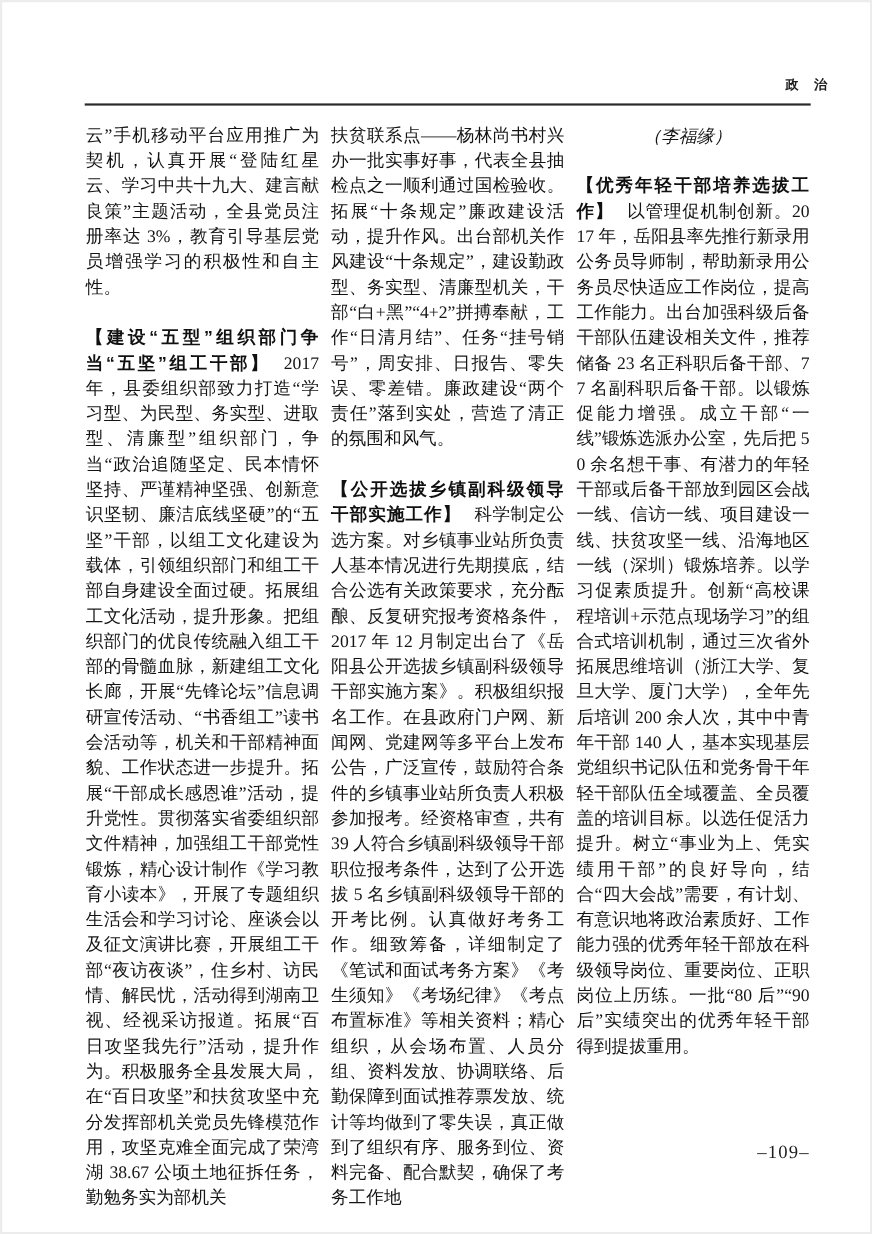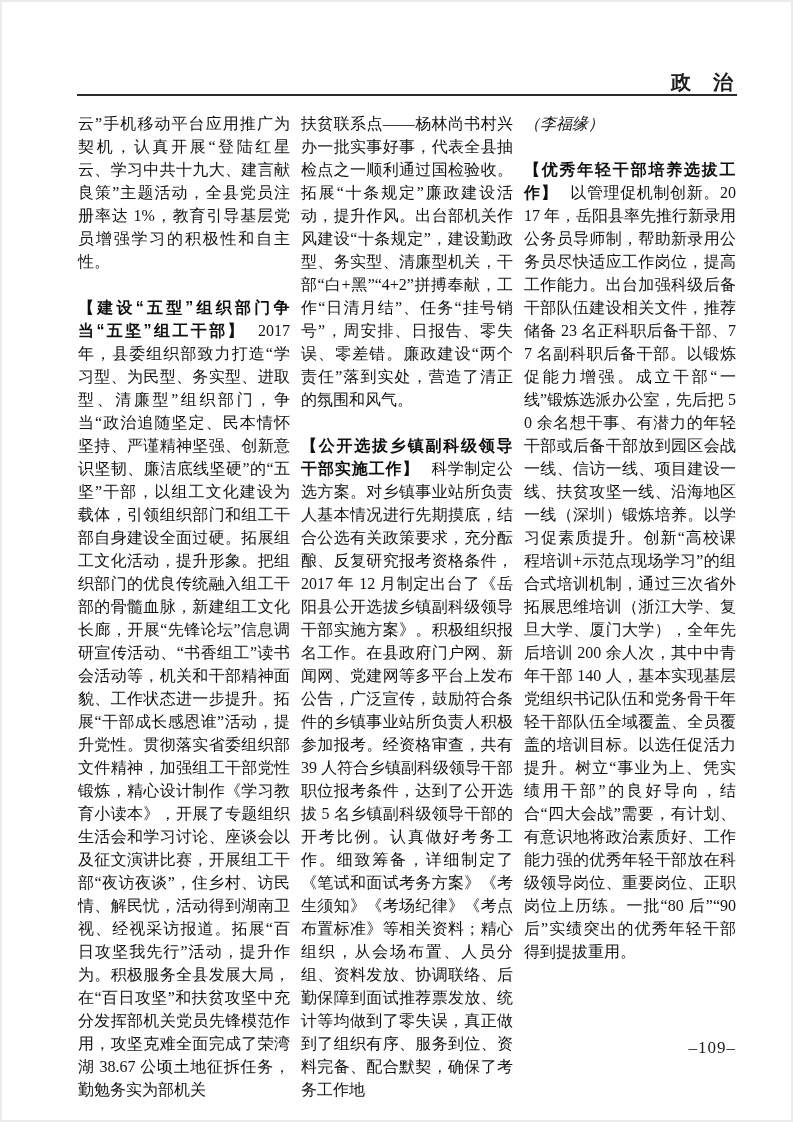--- a/index.html
+++ b/index.html
@@ -10,24 +10,24 @@
     font-family: "Liberation Serif", "DejaVu Serif", serif;
     color: #141414;
     overflow: hidden;
   }
   .page {
     position: absolute; inset: 0;
     box-shadow: inset 0 0 0 2px #ececec;
   }
   .section-label {
     position: absolute;
-    top: 69px; right: 59px;
+    top: 69px; right: 40px;
     font-family: Liberation Serif, serif;
     font-weight: bold;
-    font-size: 20px;
+    font-size: 12px;
     letter-spacing: 1px;
     color: #1c1c1c;
   }
   .header-rule {
     position: absolute;
     top: 94px; left: 77px;
     width: 660px; height: 2px;
     background: #2b2b2b;
   }
   .columns {
@@ -52,21 +52,21 @@
     font-family: "Liberation Sans", "DejaVu Sans", sans-serif;
     font-weight: bold;
     letter-spacing: 0.5px;
     margin-right: 0.75em;
     color: #101010;
   }
   .byline {
     margin: 0;
     font-size: 16px;
     line-height: 23px;
-    text-align: left;
+    text-align: center;
     padding-right: 10px;
     font-style: italic;
     font-family: "DejaVu Serif", "Liberation Serif", serif;
   }
   .page-number {
     position: absolute;
     top: 1038px; right: 57px;
     font-size: 17px;
     letter-spacing: 1px;
     color: #1c1c1c;
@@ -74,21 +74,21 @@
 </style>
 </head>
 <body>
 
 <div class="page">
   <span class="section-label">政　治</span>
   <div class="header-rule"></div>
 
   <div class="columns" id="columns">
       <div class="column">
-        <p class="para cont">云”手机移动平台应用推广为契机，认真开展“登陆红星云、学习中共十九大、建言献良策”主题活动，全县党员注册率达 1%，教育引导基层党员增强学习的积极性和自主性。</p>
+        <p class="para cont">云”手机移动平台应用推广为契机，认真开展“登陆红星云、学习中共十九大、建言献良策”主题活动，全县党员注册率达 3%，教育引导基层党员增强学习的积极性和自主性。</p>
         <p class="para entry"><span class="entry-heading">【建设“五型”组织部门争当“五坚”组工干部】</span><span class="entry-body">2017 年，县委组织部致力打造“学习型、为民型、务实型、进取型、清廉型”组织部门，争当“政治追随坚定、民本情怀坚持、严谨精神坚强、创新意识坚韧、廉洁底线坚硬”的“五坚”干部，以组工文化建设为载体，引领组织部门和组工干部自身建设全面过硬。拓展组工文化活动，提升形象。把组织部门的优良传统融入组工干部的骨髓血脉，新建组工文化长廊，开展“先锋论坛”信息调研宣传活动、“书香组工”读书会活动等，机关和干部精神面貌、工作状态进一步提升。拓展“干部成长感恩谁”活动，提升党性。贯彻落实省委组织部文件精神，加强组工干部党性锻炼，精心设计制作《学习教育小读本》，开展了专题组织生活会和学习讨论、座谈会以及征文演讲比赛，开展组工干部“夜访夜谈”，住乡村、访民情、解民忧，活动得到湖南卫视、经视采访报道。拓展“百日攻坚我先行”活动，提升作为。积极服务全县发展大局，在“百日攻坚”和扶贫攻坚中充分发挥部机关党员先锋模范作用，攻坚克难全面完成了荣湾湖 38.67 公顷土地征拆任务，勤勉务实为部机关</span></p>
       </div>
       <div class="column">
         <p class="para cont">扶贫联系点——杨林尚书村兴办一批实事好事，代表全县抽检点之一顺利通过国检验收。拓展“十条规定”廉政建设活动，提升作风。出台部机关作风建设“十条规定”，建设勤政型、务实型、清廉型机关，干部“白+黑”“4+2”拼搏奉献，工作“日清月结”、任务“挂号销号”，周安排、日报告、零失误、零差错。廉政建设“两个责任”落到实处，营造了清正的氛围和风气。</p>
         <p class="para entry"><span class="entry-heading">【公开选拔乡镇副科级领导干部实施工作】</span><span class="entry-body">科学制定公选方案。对乡镇事业站所负责人基本情况进行先期摸底，结合公选有关政策要求，充分酝酿、反复研究报考资格条件，2017 年 12 月制定出台了《岳阳县公开选拔乡镇副科级领导干部实施方案》。积极组织报名工作。在县政府门户网、新闻网、党建网等多平台上发布公告，广泛宣传，鼓励符合条件的乡镇事业站所负责人积极参加报考。经资格审查，共有 39 人符合乡镇副科级领导干部职位报考条件，达到了公开选拔 5 名乡镇副科级领导干部的开考比例。认真做好考务工作。细致筹备，详细制定了《笔试和面试考务方案》《考生须知》《考场纪律》《考点布置标准》等相关资料；精心组织，从会场布置、人员分组、资料发放、协调联络、后勤保障到面试推荐票发放、统计等均做到了零失误，真正做到了组织有序、服务到位、资料完备、配合默契，确保了考务工作地</span></p>
       </div>
       <div class="column">
         <p class="byline"><span>（李福缘）</span></p>
         <p class="para entry"><span class="entry-heading">【优秀年轻干部培养选拔工作】</span><span class="entry-body">以管理促机制创新。2017 年，岳阳县率先推行新录用公务员导师制，帮助新录用公务员尽快适应工作岗位，提高工作能力。出台加强科级后备干部队伍建设相关文件，推荐储备 23 名正科职后备干部、77 名副科职后备干部。以锻炼促能力增强。成立干部“一线”锻炼选派办公室，先后把 50 余名想干事、有潜力的年轻干部或后备干部放到园区会战一线、信访一线、项目建设一线、扶贫攻坚一线、沿海地区一线（深圳）锻炼培养。以学习促素质提升。创新“高校课程培训+示范点现场学习”的组合式培训机制，通过三次省外拓展思维培训（浙江大学、复旦大学、厦门大学），全年先后培训 200 余人次，其中中青年干部 140 人，基本实现基层党组织书记队伍和党务骨干年轻干部队伍全域覆盖、全员覆盖的培训目标。以选任促活力提升。树立“事业为上、凭实绩用干部”的良好导向，结合“四大会战”需要，有计划、有意识地将政治素质好、工作能力强的优秀年轻干部放在科级领导岗位、重要岗位、正职岗位上历练。一批“80 后”“90 后”实绩突出的优秀年轻干部得到提拔重用。</span></p>
       </div>

